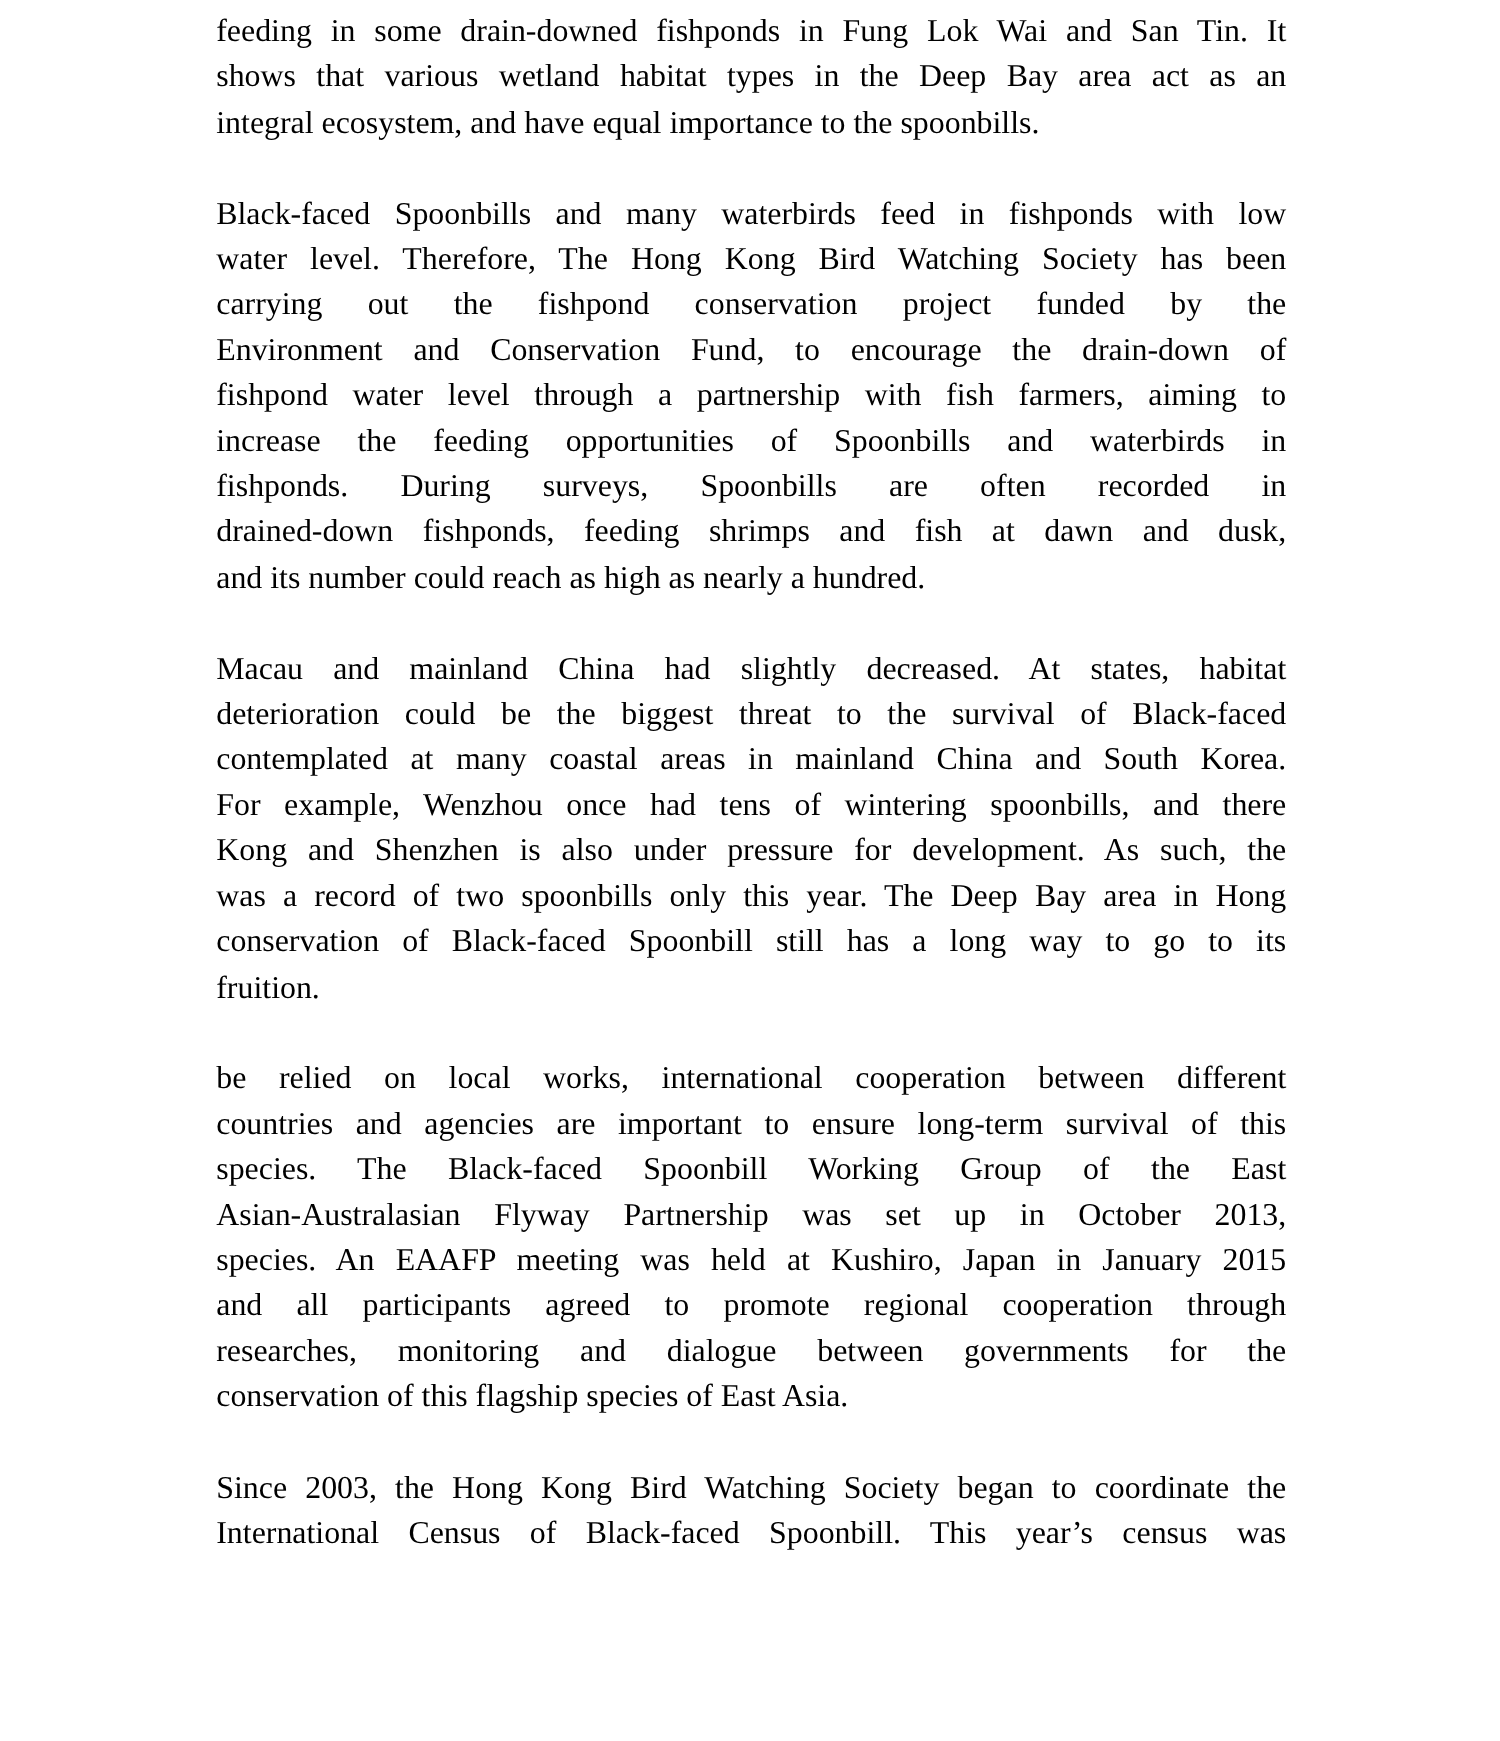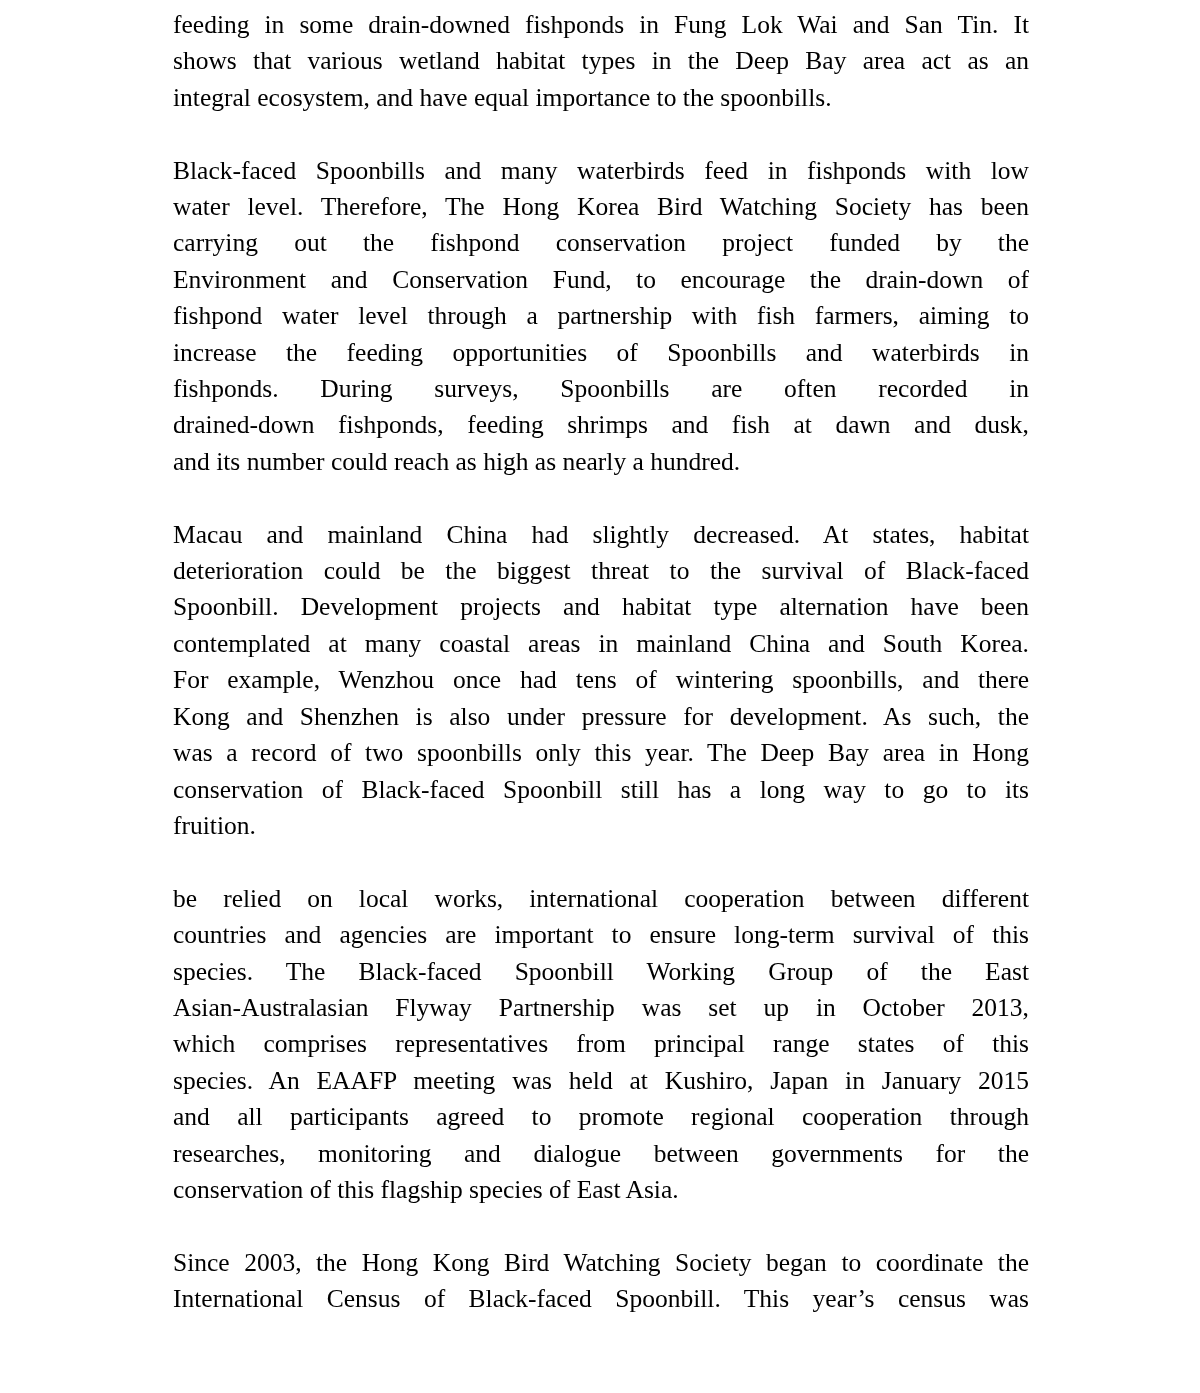--- a/index.html
+++ b/index.html
@@ -39,46 +39,44 @@
 <body>
 
 <div class="page">
     <div class="paragraph">
       <div class="line">feeding in some drain-downed fishponds in Fung Lok Wai and San Tin. It</div>
       <div class="line">shows that various wetland habitat types in the Deep Bay area act as an</div>
       <div class="line flush">integral ecosystem, and have equal importance to the spoonbills.</div>
     </div>
     <div class="paragraph">
       <div class="line">Black-faced Spoonbills and many waterbirds feed in fishponds with low</div>
-      <div class="line">water level. Therefore, The Hong Korea Bird Watching Society has been</div>
+      <div class="line">water level. Therefore, The Hong Kong Bird Watching Society has been</div>
       <div class="line">carrying out the fishpond conservation project funded by the</div>
       <div class="line">Environment and Conservation Fund, to encourage the drain-down of</div>
       <div class="line">fishpond water level through a partnership with fish farmers, aiming to</div>
       <div class="line">increase the feeding opportunities of Spoonbills and waterbirds in</div>
       <div class="line">fishponds. During surveys, Spoonbills are often recorded in</div>
       <div class="line">drained-down fishponds, feeding shrimps and fish at dawn and dusk,</div>
       <div class="line flush">and its number could reach as high as nearly a hundred.</div>
     </div>
     <div class="paragraph">
       <div class="line">Macau and mainland China had slightly decreased. At states, habitat</div>
       <div class="line">deterioration could be the biggest threat to the survival of Black-faced</div>
-      <div class="line">Spoonbill. Development projects and habitat type alternation have been</div>
       <div class="line">contemplated at many coastal areas in mainland China and South Korea.</div>
       <div class="line">For example, Wenzhou once had tens of wintering spoonbills, and there</div>
       <div class="line">Kong and Shenzhen is also under pressure for development. As such, the</div>
       <div class="line">was a record of two spoonbills only this year. The Deep Bay area in Hong</div>
       <div class="line">conservation of Black-faced Spoonbill still has a long way to go to its</div>
       <div class="line flush">fruition.</div>
     </div>
     <div class="paragraph">
       <div class="line">be relied on local works, international cooperation between different</div>
       <div class="line">countries and agencies are important to ensure long-term survival of this</div>
       <div class="line">species. The Black-faced Spoonbill Working Group of the East</div>
       <div class="line">Asian-Australasian Flyway Partnership was set up in October 2013,</div>
-      <div class="line">which comprises representatives from principal range states of this</div>
       <div class="line">species. An EAAFP meeting was held at Kushiro, Japan in January 2015</div>
       <div class="line">and all participants agreed to promote regional cooperation through</div>
       <div class="line">researches, monitoring and dialogue between governments for the</div>
       <div class="line flush">conservation of this flagship species of East Asia.</div>
     </div>
     <div class="paragraph">
       <div class="line">Since 2003, the Hong Kong Bird Watching Society began to coordinate the</div>
       <div class="line">International Census of Black-faced Spoonbill. This year’s census was</div>
     </div>
   </div>

